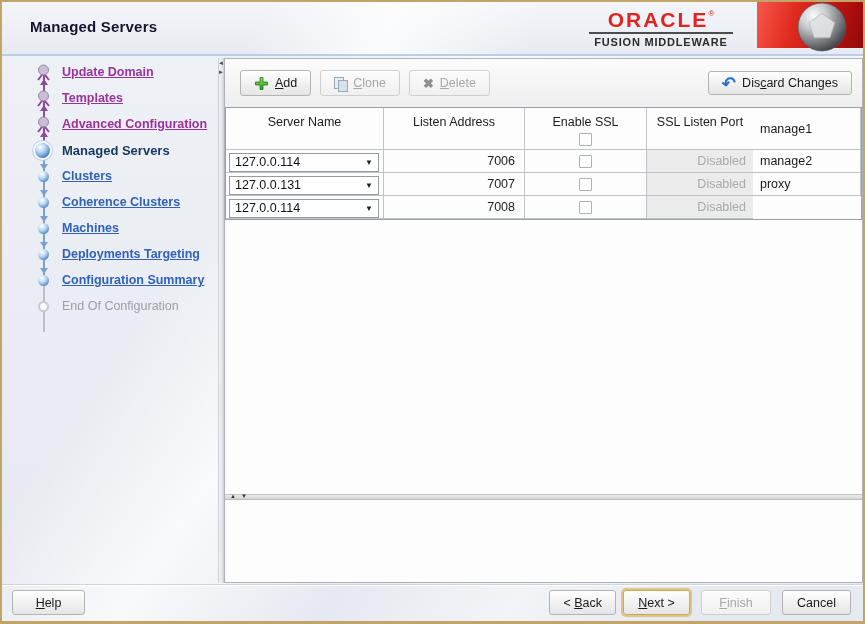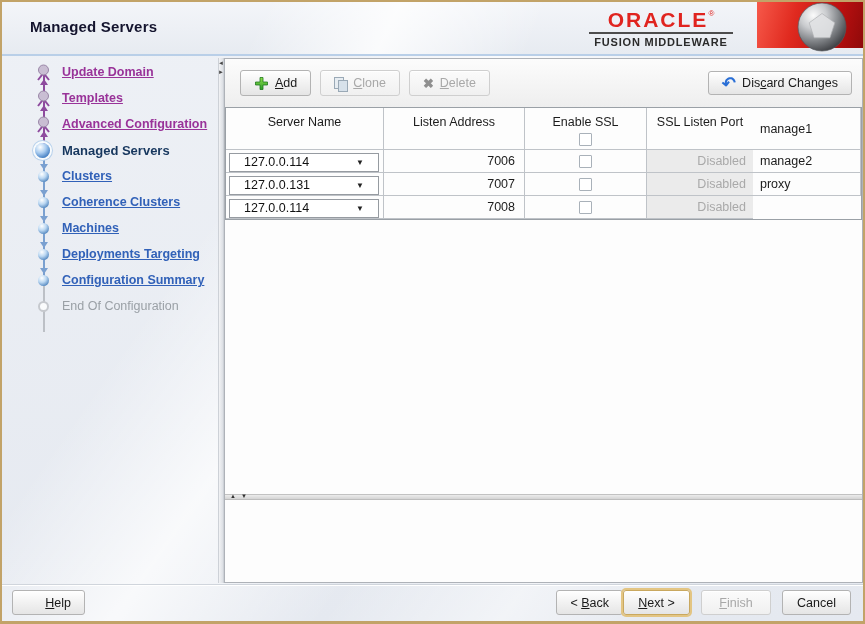--- a/index.html
+++ b/index.html
@@ -99,37 +99,37 @@
           display:grid; grid-template-columns:158px 141px 122px 106px 1fr; }
   .cell { border-right:1px solid #bfc3c8; border-bottom:1px solid #bfc3c8; font-size:12.5px; color:#1c1c1c; display:flex; align-items:center; min-height:23px; }
   .cell.last { border-right:none; }
   .hcell { height:42px; flex-direction:column; justify-content:flex-start; padding-top:7px; gap:4px; background:#fdfdfd; }
   .name-cell { padding-left:7px; }
   .addr-cell { padding:0; }
   .port-cell { justify-content:flex-end; padding-right:9px; }
   .ssl-cell { justify-content:center; }
   .sslport-cell { justify-content:flex-end; padding-right:7px; background:#ebebeb; color:#a9a9a9; }
   .cb { appearance:none; -webkit-appearance:none; width:13px; height:13px; border:1px solid #a9b1b9; background:#fff; border-radius:1px; margin:0; cursor:pointer; }
-  .dropdown { display:flex; align-items:center; justify-content:space-between; flex:1; height:19px; margin:2px 4px 0 3px; border:1px solid #969ba1; background:#fff; padding:0 14px; cursor:pointer; }
+  .dropdown { display:flex; align-items:center; justify-content:space-between; flex:1; height:19px; margin:2px 4px 0 3px; border:1px solid #969ba1; background:#fff; padding:0 5px; cursor:pointer; }
   .dropdown .val { font-size:12.5px; color:#111; }
   .dropdown .arr { font-size:8px; color:#222; }
 
   
   .hsplit { position:absolute; left:0; right:0; top:435px; height:6px; background:linear-gradient(#ececec,#d4d4d4); border-top:1px solid #c2c2c2; border-bottom:1px solid #bdbdbd; cursor:row-resize; }
   .hsplit .g { position:absolute; top:-2px; font-size:6px; color:#333; }
   .hsplit .g1 { left:5px; } .hsplit .g2 { left:16px; }
   .msg-area { position:absolute; left:0; right:0; top:442px; bottom:0; background:#fdfdfd; }
 
   
   .footer { position:absolute; left:0; right:0; bottom:0; height:37px; border-top:1px solid #d0d5dc; box-shadow:inset 0 1px 0 #ffffff; }
   .footer .btn { height:25px; }
-  .help-btn { position:absolute; left:10px; top:5px; min-width:73px;justify-content:flex-end; }
+  .help-btn { position:absolute; left:10px; top:5px; min-width:73px; }
   .fgroup { position:absolute; right:12px; top:5px; display:flex; align-items:center; }
   .back-btn { min-width:66px; }
-  .next-btn { min-width:67px; box-shadow:0 0 0 2px #e3c583, inset 0 1px 0 #ffffff; border-color:#c9a85f; }
+  .next-btn { min-width:67px; margin-left:7px; box-shadow:0 0 0 2px #e3c583, inset 0 1px 0 #ffffff; border-color:#c9a85f; }
   .finish-btn { min-width:70px; margin-left:11px;justify-content:center; }
   .cancel-btn { min-width:69px; margin-left:11px; }
 </style>
 </head>
 <body>
 
 <div class="window">
 
   <div class="header">
     <div class="page-title">Managed Servers</div>

